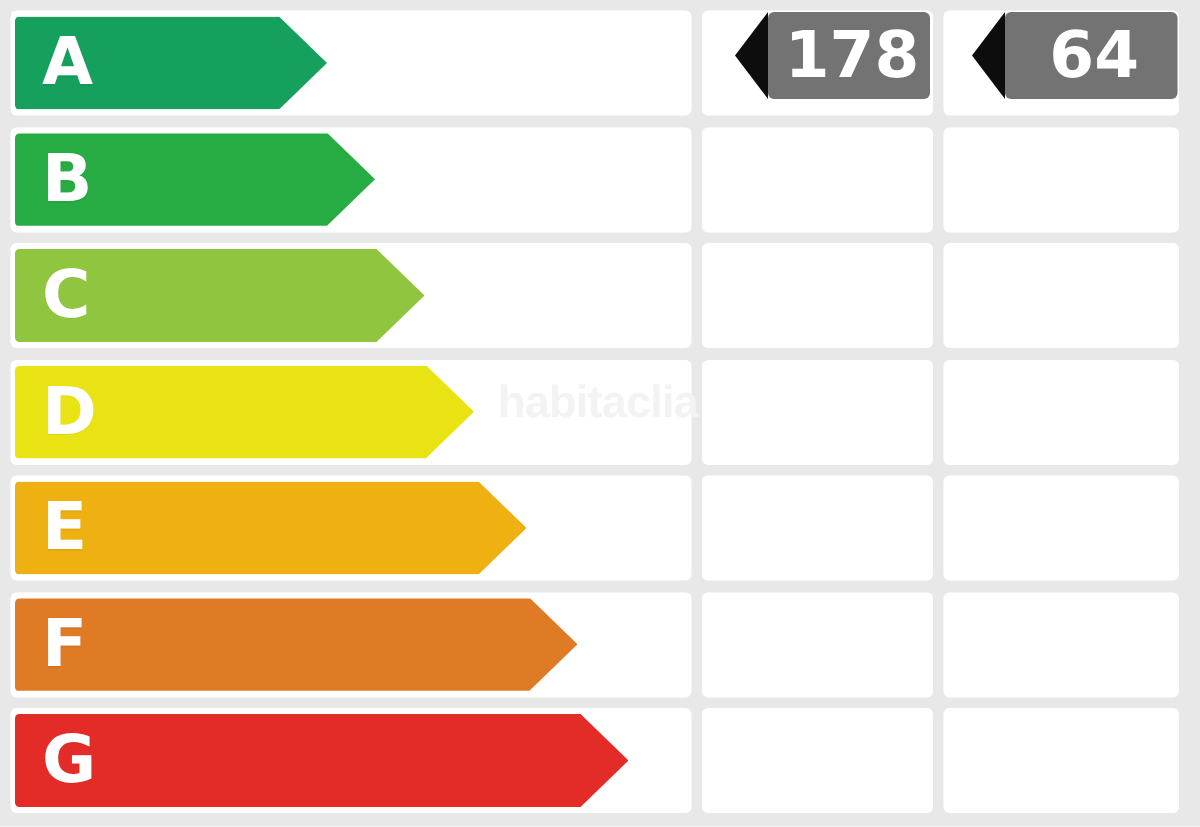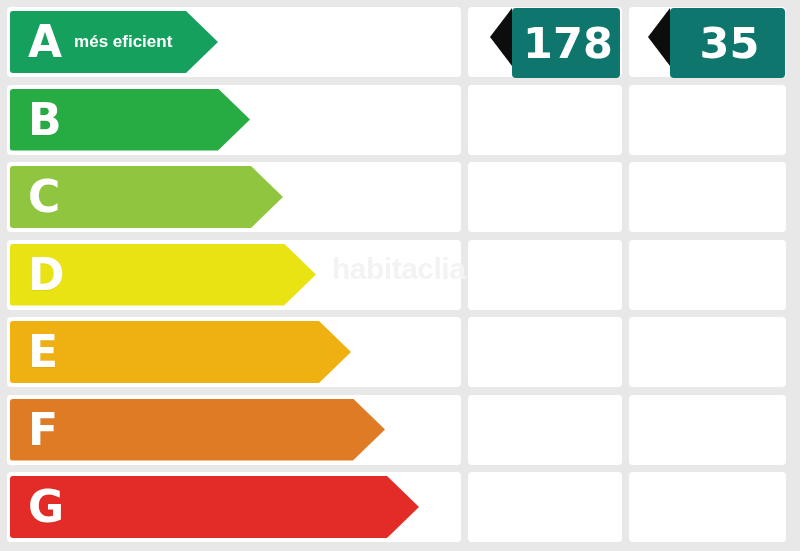--- a/index.html
+++ b/index.html
@@ -77,22 +77,22 @@
     font-size: 17px;
     font-weight: 700;
     margin-left: 12px;
     white-space: nowrap;
   }
 
   
   .value-badge {
     position: absolute;
     top: 8px;
-    height: 70px;
-    background: #0f766e;
+    height: 58px;
+    background: #737373;
     border-radius: 4px;
     display: flex;
     align-items: center;
     justify-content: center;
     z-index: 4;
   }
   .value-badge::before {
     content: "";
     position: absolute;
     left: -22px;
@@ -119,21 +119,20 @@
 
 <div id="energy-certificate">
 
   <div id="rows-container">
       <div class="rating-row" style="top: 7px;">
         <div class="cell cell-bar"></div>
         <div class="cell cell-mid"></div>
         <div class="cell cell-right"></div>
         <div class="band" style="width: 208px; background: rgb(22, 160, 93); clip-path: polygon(0px 0px, 176px 0px, 208px 50%, 176px 100%, 0px 100%);">
           <span class="band-letter">A</span>
-          <span class="band-note">més eficient</span>
         </div>
       </div>
       <div class="rating-row" style="top: 84.5px;">
         <div class="cell cell-bar"></div>
         <div class="cell cell-mid"></div>
         <div class="cell cell-right"></div>
         <div class="band" style="width: 240px; background: rgb(39, 172, 67); clip-path: polygon(0px 0px, 208px 0px, 240px 50%, 208px 100%, 0px 100%);">
           <span class="band-letter">B</span>
         </div>
       </div>
@@ -177,17 +176,17 @@
           <span class="band-letter">G</span>
         </div>
       </div>
     </div>
 
   <div class="value-badge badge-consumption">
     <span class="badge-text">178</span>
   </div>
 
   <div class="value-badge badge-emissions">
-    <span class="badge-text">35</span>
+    <span class="badge-text">64</span>
   </div>
 
   <div class="watermark">habitaclia</div>
 </div>
 
 </body></html>

